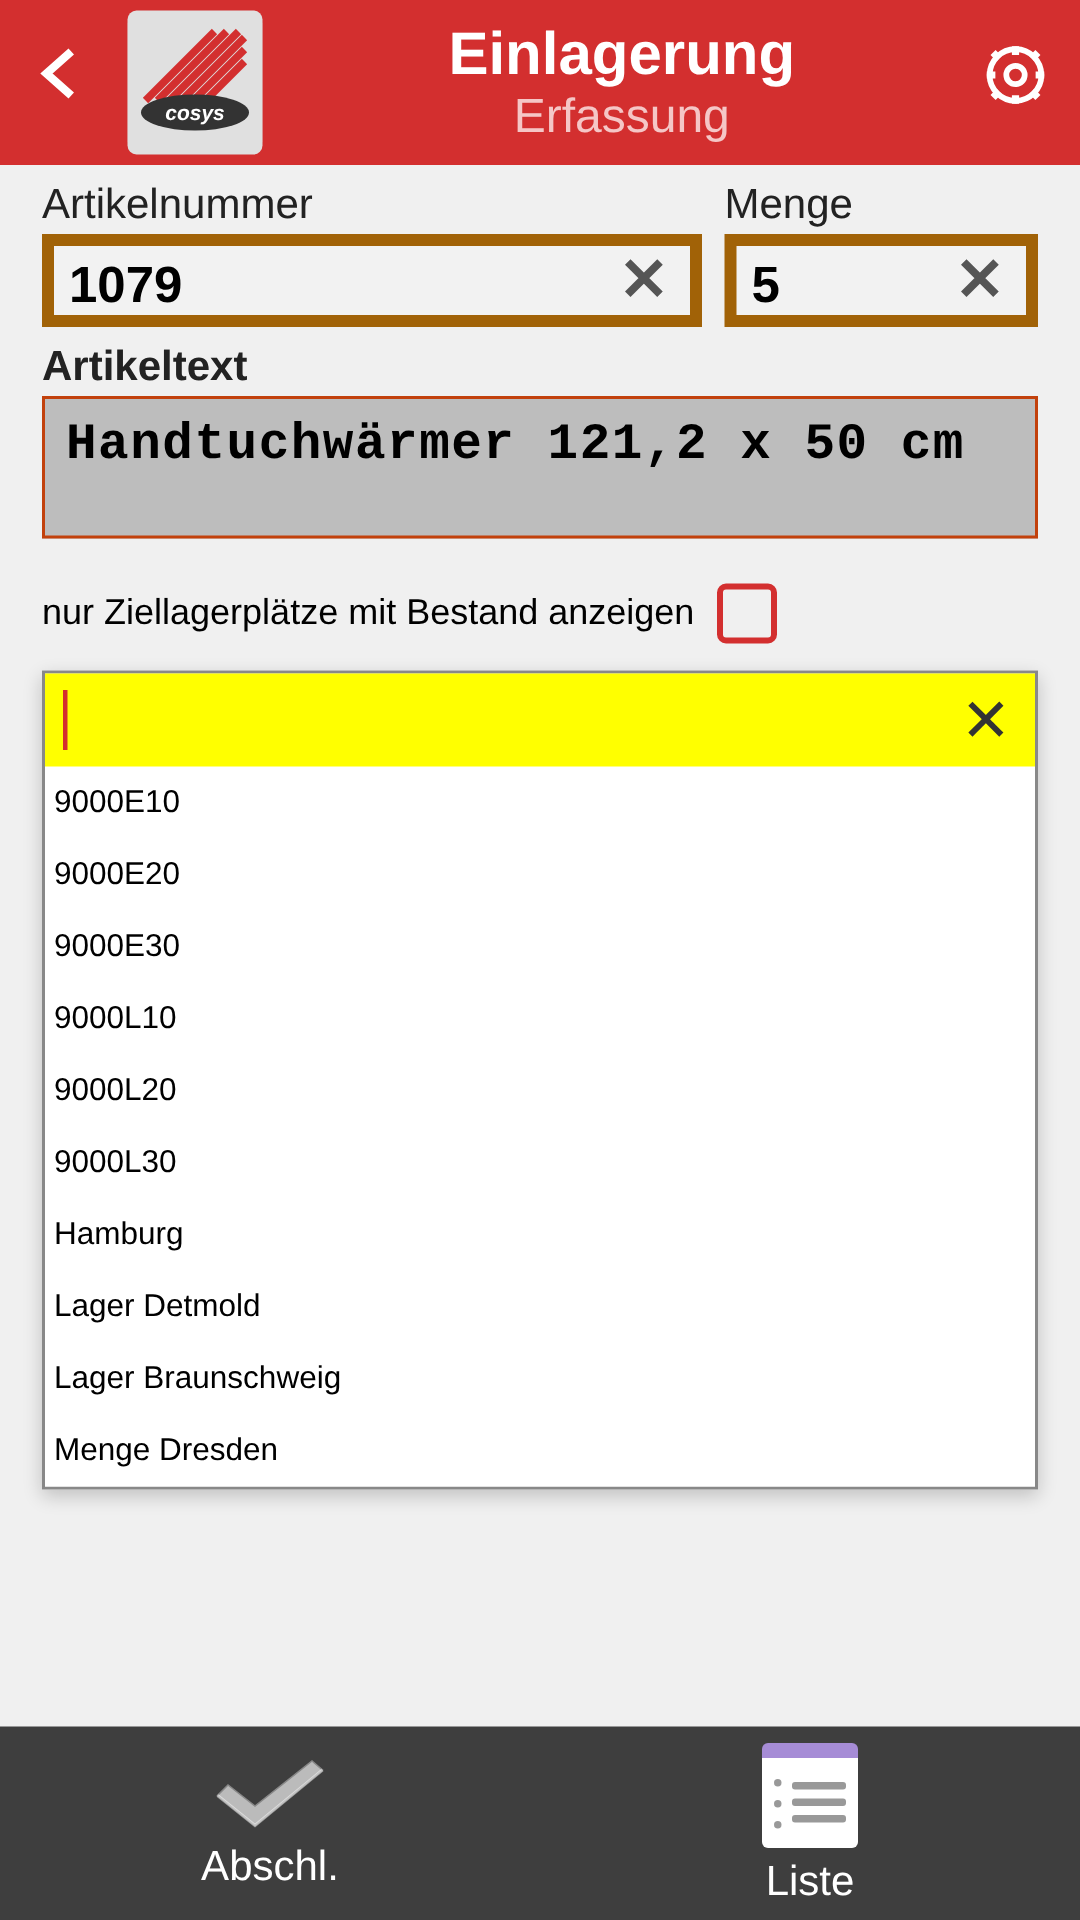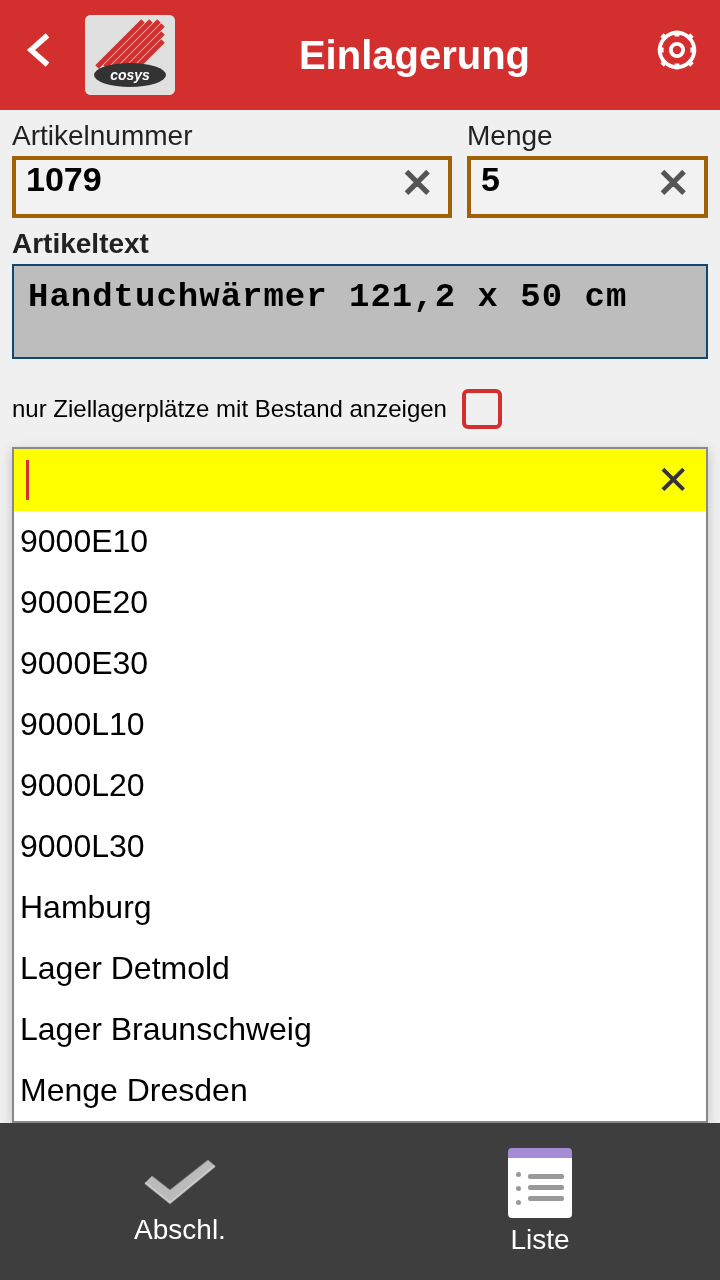--- a/index.html
+++ b/index.html
@@ -14,63 +14,63 @@
     gap: 15px;
   }
   .back-arrow {
     color: #fff;
     font-size: 48px;
     width: 50px;
     cursor: pointer;
   }
   .logo {
     width: 90px;
-    height: 80px;
+    height: 96px;
     background: #e0e0e0;
     border-radius: 6px;
     display: flex;
     align-items: center;
     justify-content: center;
     position: relative;
     overflow: hidden;
   }
   .title-block { flex: 1; color: #fff; text-align: center; }
   .title { font-size: 40px; font-weight: bold; }
   .subtitle { font-size: 32px; color: #f5c6c6; }
   .gear { color: #fff; font-size: 44px; cursor: pointer; }
   
-  .content { padding: 10px 12px; }
+  .content { padding: 10px 28px; }
   
   .row { display: flex; gap: 15px; }
   .field-artnr { flex: 0 0 440px; }
   .field-menge { flex: 1; }
   
   .label { font-size: 28px; color: #222; margin-bottom: 4px; }
   
   .input-box {
-    border: 4px solid #a16207;
+    border: 8px solid #a16207;
     background: #f2f2f2;
     height: 62px;
     display: flex;
-    align-items: flex-start;
+    align-items: flex-end;
     padding: 0 10px;
     font-size: 34px;
     font-weight: bold;
     position: relative;
   }
   .input-box span.val { flex: 1; }
   .clear-x {
     font-size: 40px;
     color: #555;
     cursor: pointer;
     padding: 0 4px;
   }
   
   .textarea-box {
-    border: 2px solid #0c4a6e;
+    border: 2px solid #c2410c;
     background: #bdbdbd;
     min-height: 95px;
     padding: 12px 14px;
     font-size: 34px;
     font-family: "Courier New", monospace;
     letter-spacing: 1px;
     margin-top: 4px;
   }
   
   .checkbox-row {
@@ -104,29 +104,29 @@
   }
   .cursor-bar {
     width: 3px; height: 40px; background: #d32f2f;
   }
   .ziel-input .clear-x { margin-left: auto; font-size: 40px; color: #333; }
   
   .options {
     background: #fff;
   }
   .option {
-    font-size: 32px;
+    font-size: 21px;
     padding: 12px 6px;
     cursor: pointer;
   }
   
   .bottom-bar {
     position: absolute;
     bottom: 0; left: 0; right: 0;
-    height: 157px;
+    height: 129px;
     background: #3e3e3e;
     display: flex;
   }
   .bottom-btn {
     flex: 1;
     display: flex;
     flex-direction: column;
     align-items: center;
     justify-content: center;
     color: #fff;
@@ -180,20 +180,21 @@
         <line x1="24" y1="46" x2="66" y2="4" stroke="#d32f2f" stroke-width="5"></line>
         <line x1="32" y1="46" x2="66" y2="12" stroke="#d32f2f" stroke-width="5"></line>
         <line x1="40" y1="46" x2="66" y2="20" stroke="#d32f2f" stroke-width="5"></line>
       </g>
       <ellipse cx="45" cy="60" rx="36" ry="12" fill="#333"></ellipse>
       <text x="45" y="65" text-anchor="middle" fill="#fff" font-size="14" font-family="Arial" font-style="italic" font-weight="bold">cosys</text>
     </svg>
   </div>
   <div class="title-block">
     <div class="title">Einlagerung</div>
+    <div class="subtitle">Erfassung</div>
   </div>
   <div class="gear">
     <svg viewBox="0 0 24 24" width="46" height="46" fill="none" stroke="#fff" stroke-width="2">
       <circle cx="12" cy="12" r="3.2"></circle>
       <path d="M12 2v3M12 19v3M4.2 4.2l2.1 2.1M17.7 17.7l2.1 2.1M2 12h3M19 12h3M4.2 19.8l2.1-2.1M17.7 6.3l2.1-2.1" stroke-width="2.5"></path>
       <circle cx="12" cy="12" r="9" stroke-width="2"></circle>
     </svg>
   </div>
 </div>
 

